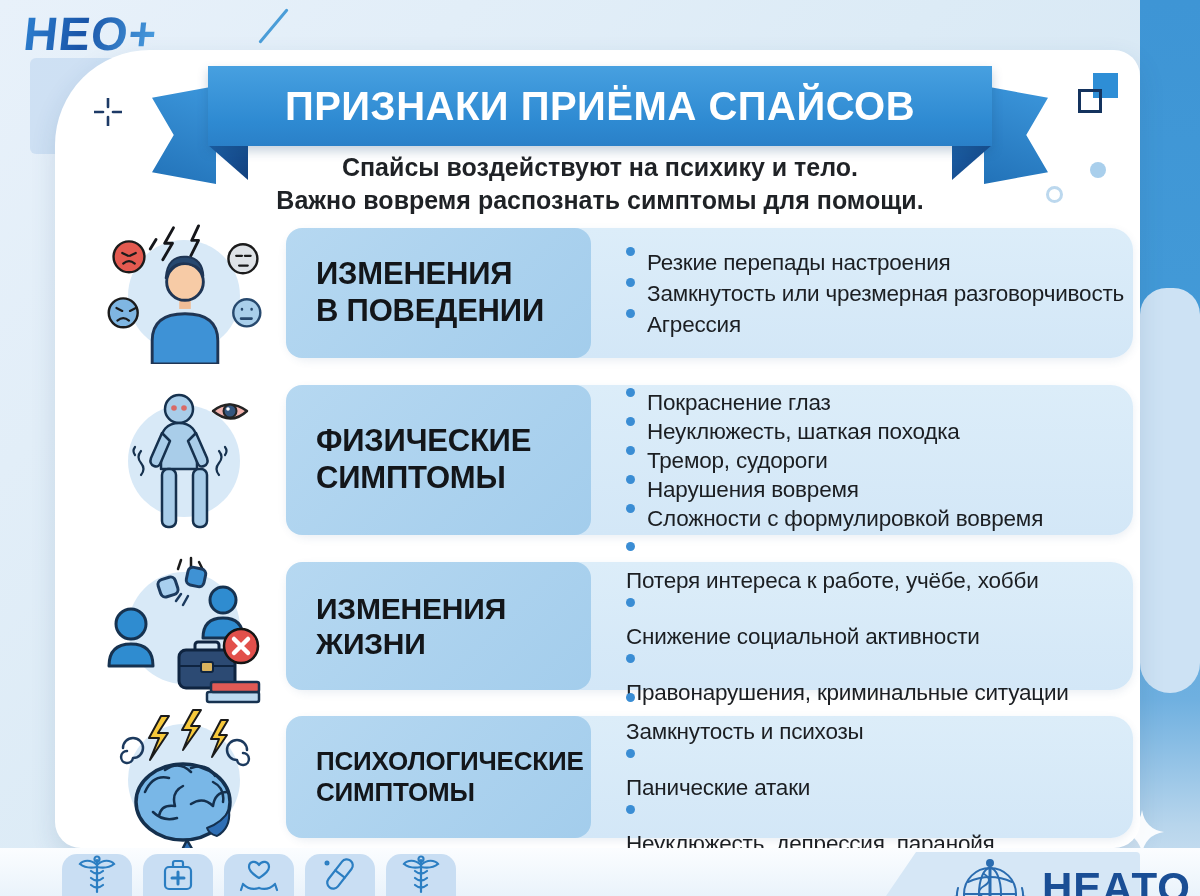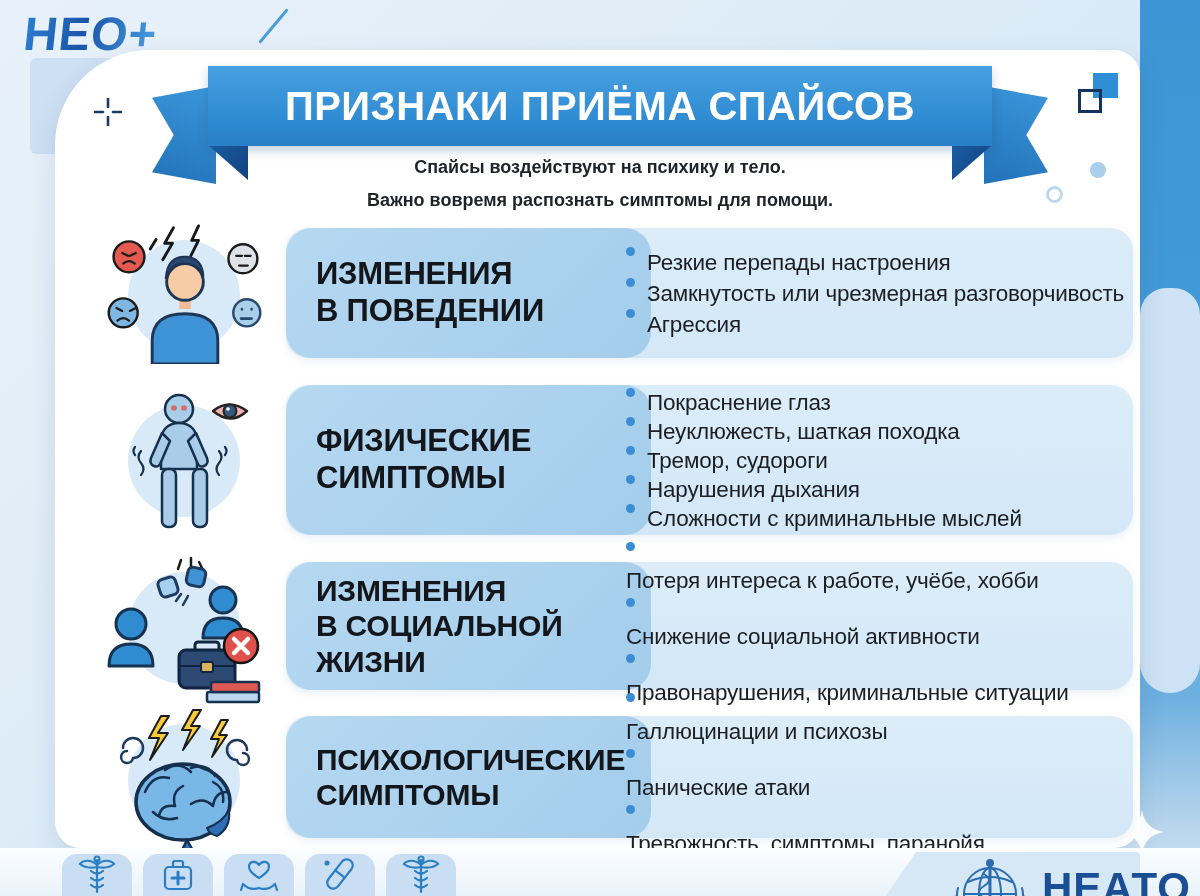--- a/index.html
+++ b/index.html
@@ -43,39 +43,39 @@
   .fold{ position:absolute; top:145px; width:40px; height:35px; background:linear-gradient(135deg,#1c61a8,#123f7c); }
   .fold-l{ left:208px; clip-path:polygon(0 0,100% 0,100% 100%); }
   .fold-r{ left:952px; clip-path:polygon(0 0,100% 0,0 100%); }
   .band{ position:absolute; left:208px; top:66px; width:784px; height:80px;
     background:linear-gradient(180deg,#47a0e0 0%,#2e8ad2 70%,#2a80c8 100%);
     display:flex; align-items:center; justify-content:center;
     box-shadow:0 5px 10px rgba(25,70,120,.25); }
   .band-title{ color:#ffffff; font-size:40px; font-weight:700; letter-spacing:.5px; }
 
   .intro{ position:absolute; left:200px; top:151px; width:800px; z-index:6; text-align:center;
-    font-size:18px; font-weight:700; color:#1f2226; line-height:33px; }
+    font-size:25px; font-weight:700; color:#1f2226; line-height:33px; }
 
   
   .row{ position:absolute; left:0; width:1200px; z-index:6; }
   .r1{ top:228px; height:130px; } .r2{ top:385px; height:150px; }
   .r3{ top:562px; height:128px; } .r4{ top:716px; height:122px; }
   .icon-bg{ position:absolute; left:128px; width:112px; height:112px; border-radius:50%; background:#d8e9f7; }
   .r1 .icon-bg{ top:12px; } .r2 .icon-bg{ top:20px; } .r3 .icon-bg{ top:10px; } .r4 .icon-bg{ top:8px; }
   .icon-art{ position:absolute; left:95px; width:180px; }
   .r1 .icon-art{ top:-4px; } .r2 .icon-art{ top:2px; } .r3 .icon-art{ top:-8px; } .r4 .icon-art{ top:-10px; }
   .box{ position:absolute; left:286px; top:0; width:847px; height:100%;
     background:linear-gradient(180deg,#dcedf9,#d3e7f7); border-radius:22px;
     box-shadow:0 3px 8px rgba(60,100,150,.10); }
-  .sec-head{ position:absolute; left:0; top:0; width:365px; height:100%;
-    background:linear-gradient(135deg,#b6d8f1,#a3cdec); border-radius:26px;
+  .sec-head{ position:absolute; left:0; top:0; width:305px; height:100%;
+    background:linear-gradient(135deg,#b6d8f1,#a3cdec); border-radius:16px;
     display:flex; flex-direction:column; justify-content:center; padding-left:30px; }
   .sec-title{ font-weight:700; color:#13161a; font-size:31px; line-height:1.18; letter-spacing:-.2px; }
   .sec-title span{ display:block; }
-  .r3 .sec-title{ font-size:30px; } .r4 .sec-title{ font-size:30px; }
+  .r3 .sec-title{ font-size:30px; } .r4 .sec-title{ font-size:26px; }
   .sec-list{ position:absolute; left:340px; right:14px; top:0; bottom:0;
     display:flex; flex-direction:column; justify-content:center; list-style:none; }
   .sec-list li{ display:flex; align-items:flex-start; gap:12px; line-height:31px; white-space:nowrap;
     font-size:22.5px; color:#1b1e22; letter-spacing:-.2px; }
   .r2 .sec-list li{ line-height:29px; }
   .r3 .sec-list li, .r4 .sec-list li{ line-height:35px;flex-direction:column; }
   .dot{ width:9px; height:9px; border-radius:50%; background:#3a8dd4; flex:0 0 9px; }
 
   
   .footer{ position:absolute; left:0; top:848px; width:1200px; height:48px; z-index:6;
@@ -215,25 +215,25 @@
         <li>
             <span class="dot"></span>
             <span>Неуклюжесть, шаткая походка</span>
           </li>
         <li>
             <span class="dot"></span>
             <span>Тремор, судороги</span>
           </li>
         <li>
             <span class="dot"></span>
-            <span>Нарушения дыхания</span>
-          </li>
-        <li>
-            <span class="dot"></span>
-            <span>Сложности с криминальные мыслей</span>
+            <span>Нарушения вовремя</span>
+          </li>
+        <li>
+            <span class="dot"></span>
+            <span>Сложности с формулировкой вовремя</span>
           </li>
       </ul>
     </div>
   </div>
 
   <div class="row r3">
     <div class="icon-bg"></div>
     <span class="icon-art">
       <svg width="180" height="150" viewBox="0 0 180 150" fill="none" stroke-linecap="round" stroke-linejoin="round">
         <path d="M86 6 l-3 9 M96 4 v9 M104 8 l4 8" stroke="#1b1b1b" stroke-width="2.5"></path>
@@ -251,21 +251,20 @@
         <rect x="112" y="138" width="52" height="10" rx="2" fill="#bcd9f0" stroke="#163250" stroke-width="2.5"></rect>
         <rect x="116" y="128" width="48" height="10" rx="2" fill="#e05a55" stroke="#163250" stroke-width="2.5"></rect>
         <circle cx="146" cy="92" r="17" fill="#e2504b" stroke="#151515" stroke-width="2.5"></circle>
         <path d="M139 85 l14 14 M153 85 l-14 14" stroke="#ffffff" stroke-width="4.5"></path>
       </svg>
     </span>
     <div class="box">
       <div class="sec-head">
         <div class="sec-title">
           <span>ИЗМЕНЕНИЯ</span>
-          <span>В СОЦИАЛЬНОЙ</span>
           <span>ЖИЗНИ</span>
         </div>
       </div>
       <ul class="sec-list">
         <li>
             <span class="dot"></span>
             <span>Потеря интереса к работе, учёбе, хобби</span>
           </li>
         <li>
             <span class="dot"></span>
@@ -297,29 +296,29 @@
     <div class="box">
       <div class="sec-head">
         <div class="sec-title">
           <span>ПСИХОЛОГИЧЕСКИЕ</span>
           <span>СИМПТОМЫ</span>
         </div>
       </div>
       <ul class="sec-list">
         <li>
             <span class="dot"></span>
-            <span>Галлюцинации и психозы</span>
+            <span>Замкнутость и психозы</span>
           </li>
         <li>
             <span class="dot"></span>
             <span>Панические атаки</span>
           </li>
         <li>
             <span class="dot"></span>
-            <span>Тревожность, симптомы, паранойя</span>
+            <span>Неуклюжесть, депрессия, паранойя</span>
           </li>
       </ul>
     </div>
   </div>
 
   <div class="footer">
     <div class="med-sq m1">
       <svg width="44" height="40" viewBox="0 0 44 40" fill="none" stroke="#2b7ec2" stroke-width="2.2" stroke-linecap="round">
         <line x1="22" y1="6" x2="22" y2="38"></line>
           <circle cx="22" cy="5" r="2.5"></circle>

